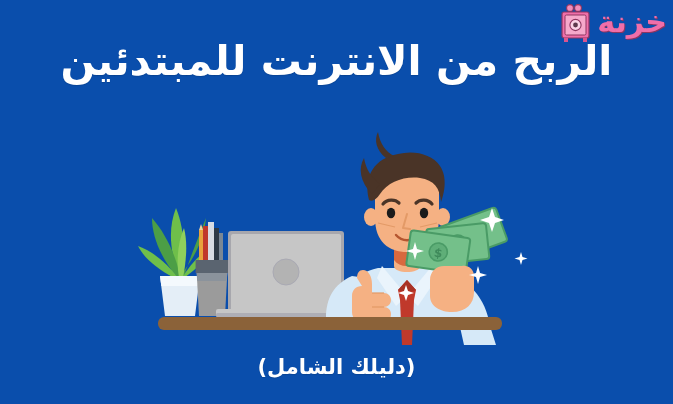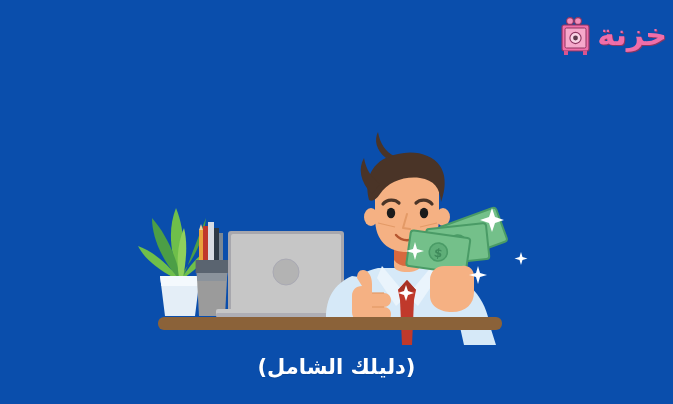--- a/index.html
+++ b/index.html
@@ -21,21 +21,20 @@
   .logo-wrap {
     position: absolute;
     top: 2px;
     right: 6px;
     width: 112px;
     height: 44px;
     display: flex;
     align-items: center;
     justify-content: flex-end;
     gap: 2px;
-    margin-top: 13px;
   }
   .logo-text {
     color: #f06ea9;
     font-size: 30px;
     font-weight: 700;
     line-height: 1;
     letter-spacing: 0px;
     text-shadow: 1px 1px 0 #8e3560;
     direction: rtl;
     transform: translateY(-2px);
@@ -105,20 +104,21 @@
         <circle cx="16.5" cy="21" r="5.6" fill="#fbd3e6" stroke="#8e3560" stroke-width="1.1"></circle>
         <circle cx="16.5" cy="21" r="2.4" fill="#5d3a4c"></circle>
 
         <rect x="5" y="34" width="4" height="4" fill="#d9548f"></rect>
         <rect x="24" y="34" width="4" height="4" fill="#d9548f"></rect>
       </svg>
     </div>
     <div class="logo-text">خزنة</div>
   </div>
 
+  <div class="headline">الربح من الانترنت للمبتدئين</div>
 
   <div class="stage">
     <svg width="673" height="245" viewBox="0 0 673 245" aria-hidden="true">
 
       <g>
 
         <path d="M178 175 C170 150 168 128 176 108 C184 128 186 152 180 176 Z" fill="#6fbf4a"></path>
         <path d="M176 176 C160 156 152 136 152 118 C166 134 176 156 180 176 Z" fill="#4c9e46"></path>
         <path d="M180 176 C196 156 204 138 206 118 C198 138 190 158 184 176 Z" fill="#4c9e46"></path>
         <path d="M174 178 C156 168 144 158 138 146 C154 152 168 164 178 178 Z" fill="#6fbf4a"></path>

